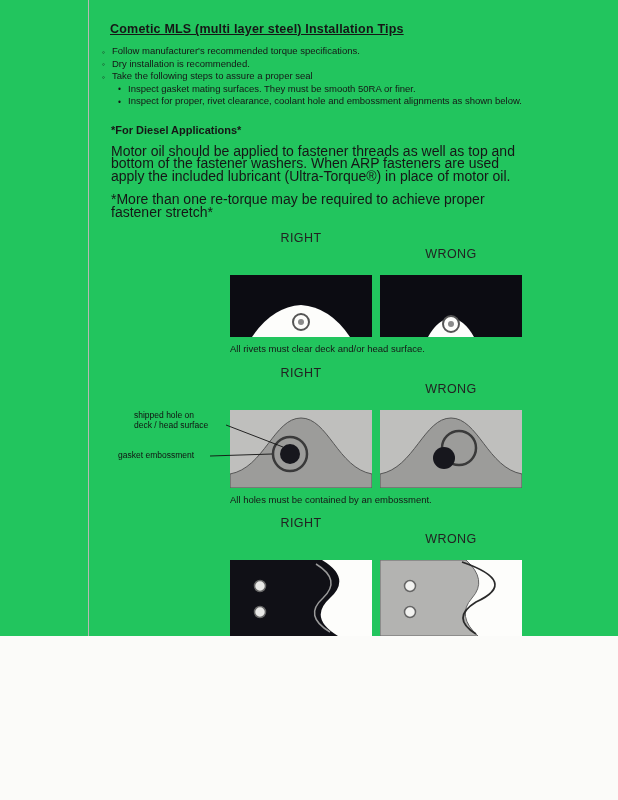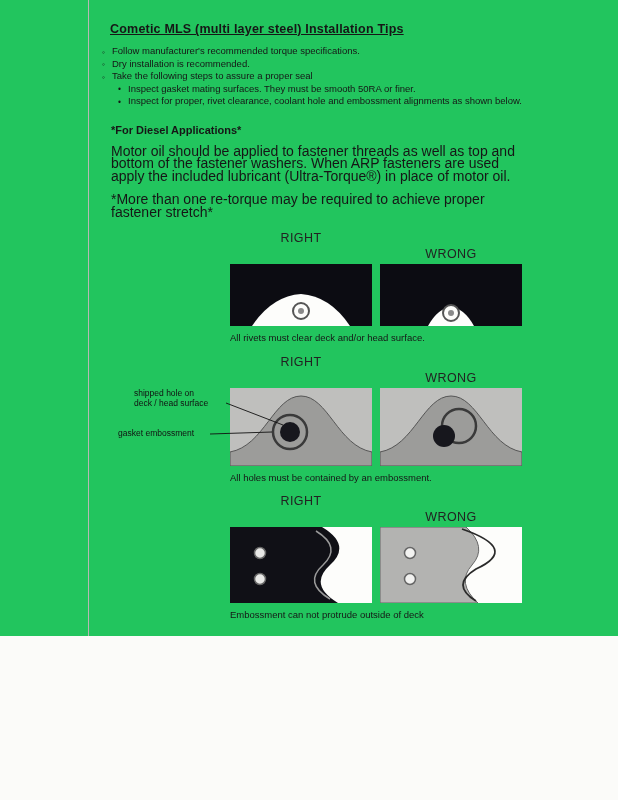--- a/index.html
+++ b/index.html
@@ -24,21 +24,21 @@
   .tip-glyph { flex: 0 0 10px; width: 10px; font-size: 8.5px; padding-top: 0.5px; }
   .subtips { list-style: none; margin: 0 0 0 16px; padding: 0; }
 
   .diesel-h { font-size: 11px; font-weight: bold; margin: 16px 0 9px 11px; }
   .body-p { font-size: 14px; line-height: 12.5px; margin: 0 0 11px 11px; width: 404px; }
   .note-p { margin-bottom: 13px; }
 
   .diagrams { margin-left: 130px; width: 292px; }
   .dg { margin-bottom: 11px; }
   .dg-labels { display: flex; }
-  .dg-label { width: 142px; text-align: center; font-size: 12.5px; letter-spacing: 0.4px; color: #222; padding-bottom: 3px; }
+  .dg-label { width: 142px; text-align: center; font-size: 12.5px; letter-spacing: 0.4px; color: #222; padding-bottom: 14px; }
   .dg-label + .dg-label { margin-left: 8px; margin-top: 16px; }
   .dg-panels { display: flex; gap: 8px; position: relative; }
   .panel { display: block; }
   .dg-caption { font-size: 9.5px; line-height: 11.5px; margin-top: 6px; }
   .dg-caption .cap-line { display: block; }
 
   .callout { position: absolute; font-size: 8.5px; line-height: 10px; color: #111; }
   .callout span { display: block; }
   .callout-hole { left: -96px; top: 0px; width: 94px; }
   .callout-emboss { left: -112px; top: 40px; width: 92px; }

